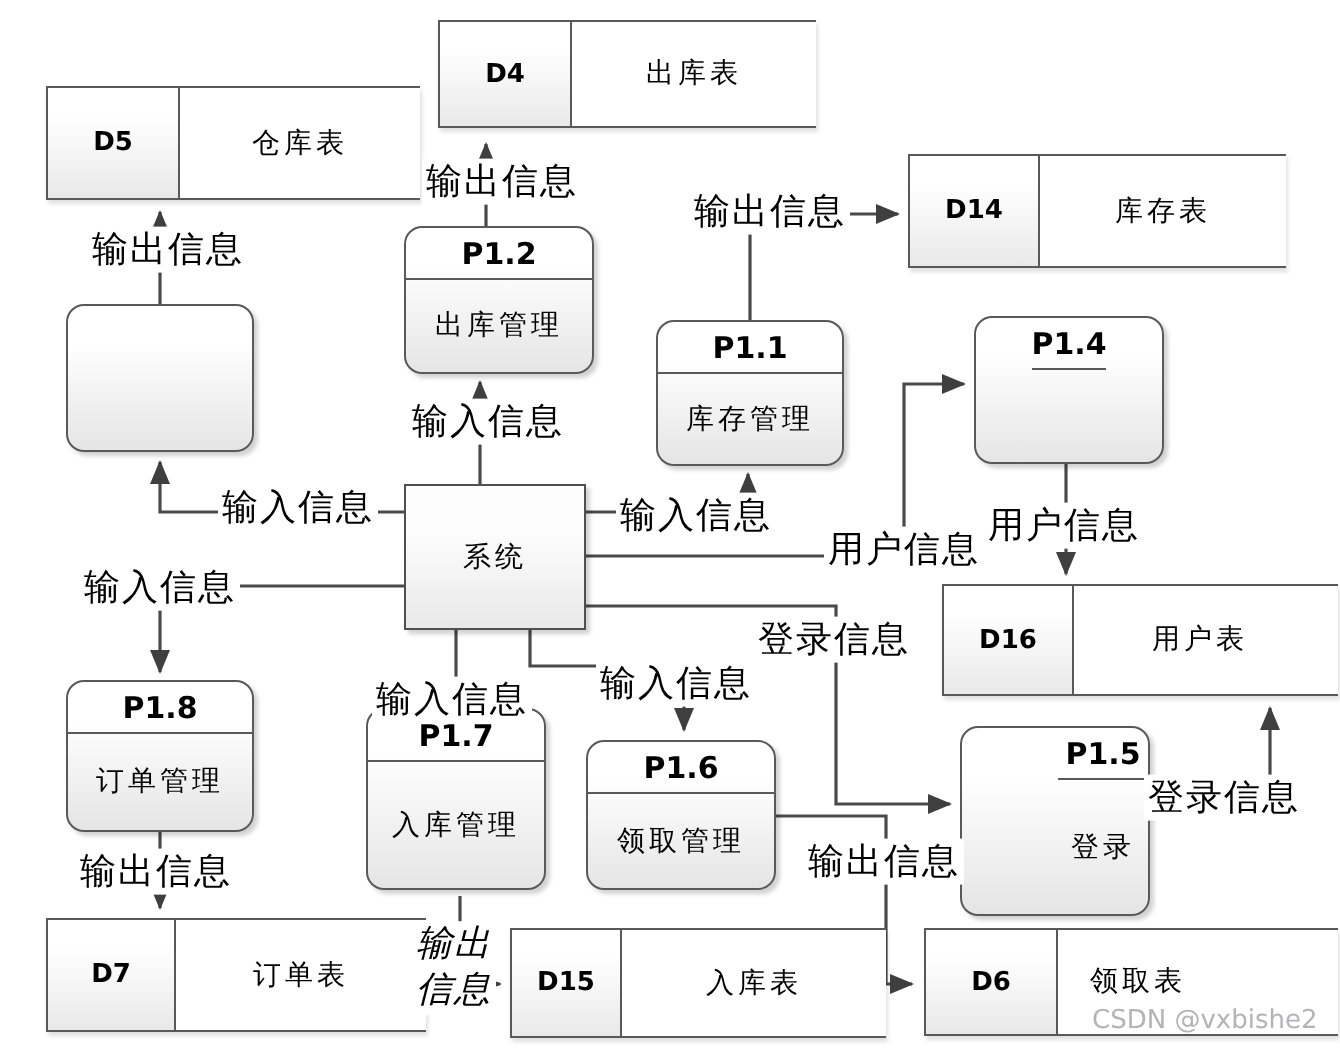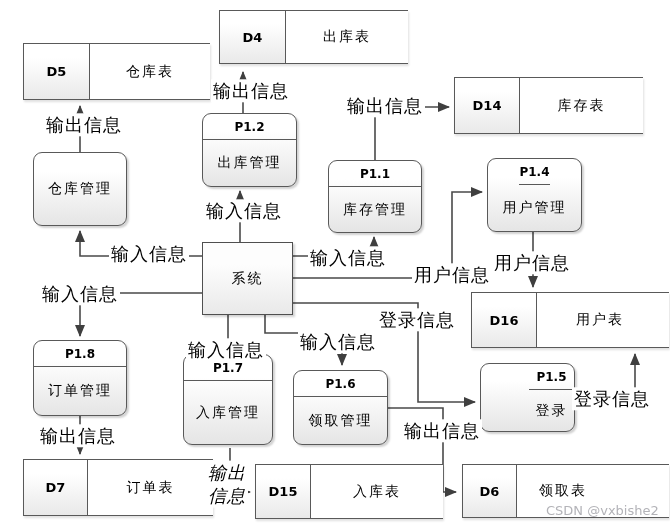--- a/index.html
+++ b/index.html
@@ -4,21 +4,21 @@
 <style>
   html,body{margin:0;padding:0;background:#fff;}
   .canvas{position:relative;width:670px;height:531px;background:#ffffff;
           font-family:"DejaVu Sans",sans-serif;overflow:hidden;color:#000;}
   svg.connectors{position:absolute;left:0;top:0;width:670px;height:531px;}
   .process{position:absolute;border:1.5px solid #595959;border-radius:9px;
            background:linear-gradient(180deg,#ffffff 25%,#e5e5e5 100%);
            box-shadow:2px 2px 2px rgba(0,0,0,0.18);
            display:flex;flex-direction:column;box-sizing:border-box;}
   .p-id{height:25px;border-bottom:1.5px solid #595959;display:flex;align-items:center;
-        justify-content:center;font-weight:bold;font-size:12px;}
+        justify-content:center;font-weight:bold;font-size:15px;}
   .p-name{flex:1;display:flex;align-items:center;justify-content:center;
           font-size:14px;letter-spacing:2px;}
   .system{position:absolute;border:1.7px solid #4f4f4f;
           background:linear-gradient(180deg,#fdfdfd 30%,#e9e9e9 100%);
           box-shadow:2px 2px 2px rgba(0,0,0,0.18);
           display:flex;align-items:center;justify-content:center;
           font-size:14px;letter-spacing:2px;box-sizing:border-box;}
   .datastore{position:absolute;border-top:1.5px solid #595959;border-bottom:1.5px solid #595959;
              background:#ffffff;display:flex;box-sizing:border-box;
              box-shadow:1px 2px 2px rgba(0,0,0,0.12);}
@@ -82,52 +82,50 @@
   </div>
   <div class="datastore" style="left:23px;top:459px;width:190px;height:57px;">
     <div class="ds-id" style="width:65px;">D7</div>
     <div class="ds-name">订单表</div>
   </div>
   <div class="datastore" style="left:255px;top:464px;width:188px;height:55px;">
     <div class="ds-id" style="width:56px;">D15</div>
     <div class="ds-name">入库表</div>
   </div>
   <div class="datastore" style="left:462px;top:464px;width:207px;height:54px;">
-    <div class="ds-id" style="width:55px;">D6</div>
+    <div class="ds-id" style="width:67px;">D6</div>
     <div class="ds-name" style="padding-right:60px;">领取表</div>
   </div>
 
   <div class="process" style="left:33px;top:152px;width:94px;height:74px;">
-    <div class="p-name">仓库管理</div>
   </div>
   <div class="process" style="left:202px;top:113px;width:95px;height:74px;">
     <div class="p-id">P1.2</div>
     <div class="p-name">出库管理</div>
   </div>
   <div class="process" style="left:328px;top:160px;width:94px;height:73px;">
     <div class="p-id">P1.1</div>
     <div class="p-name">库存管理</div>
   </div>
   <div class="process" style="left:487px;top:158px;width:95px;height:74px;align-items:center;">
     <div class="p-id">P1.4</div>
-    <div class="p-name">用户管理</div>
   </div>
   <div class="process" style="left:33px;top:340px;width:94px;height:76px;">
     <div class="p-id">P1.8</div>
     <div class="p-name">订单管理</div>
   </div>
   <div class="process" style="left:183px;top:354px;width:90px;height:91px;">
     <div class="p-id">P1.7</div>
     <div class="p-name">入库管理</div>
   </div>
   <div class="process" style="left:293px;top:370px;width:95px;height:75px;">
     <div class="p-id">P1.6</div>
     <div class="p-name">领取管理</div>
   </div>
-  <div class="process" style="left:480px;top:363px;width:95px;height:69px;padding-left:48px;">
+  <div class="process" style="left:480px;top:363px;width:95px;height:95px;padding-left:48px;">
     <div class="p-id">P1.5</div>
     <div class="p-name">登录</div>
   </div>
 
   <div class="system" style="left:202px;top:242px;width:91px;height:73px;">系统</div>
 
   <div class="flow-label" style="left:244px;top:211px;">输入信息</div>
   <div class="flow-label" style="left:149px;top:254px;">输入信息</div>
   <div class="flow-label" style="left:80px;top:294px;">输入信息</div>
   <div class="flow-label" style="left:348px;top:258px;">输入信息</div>

